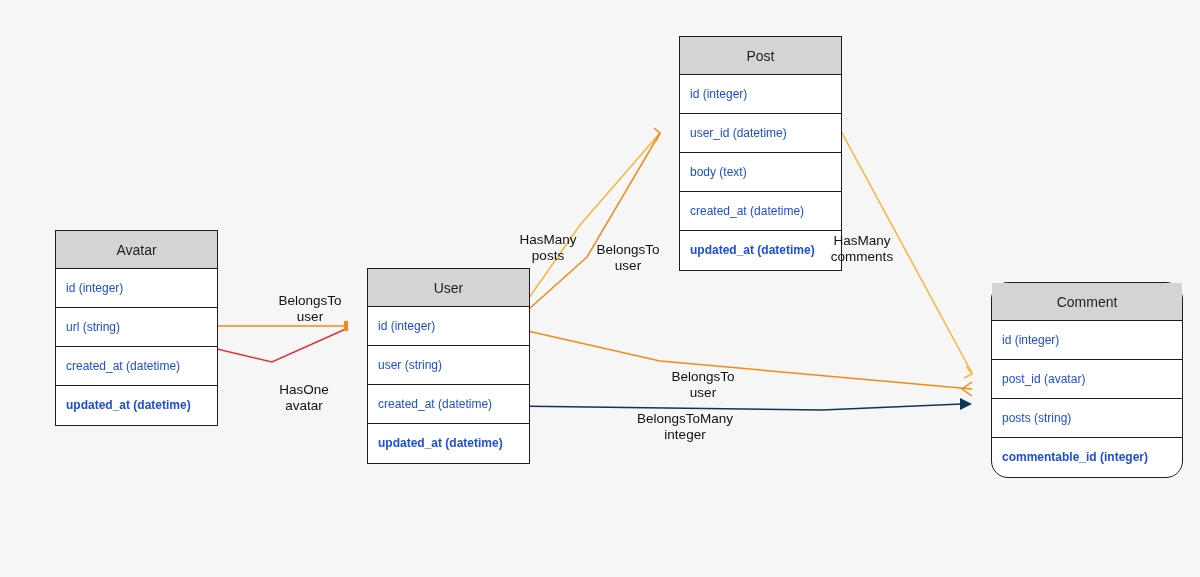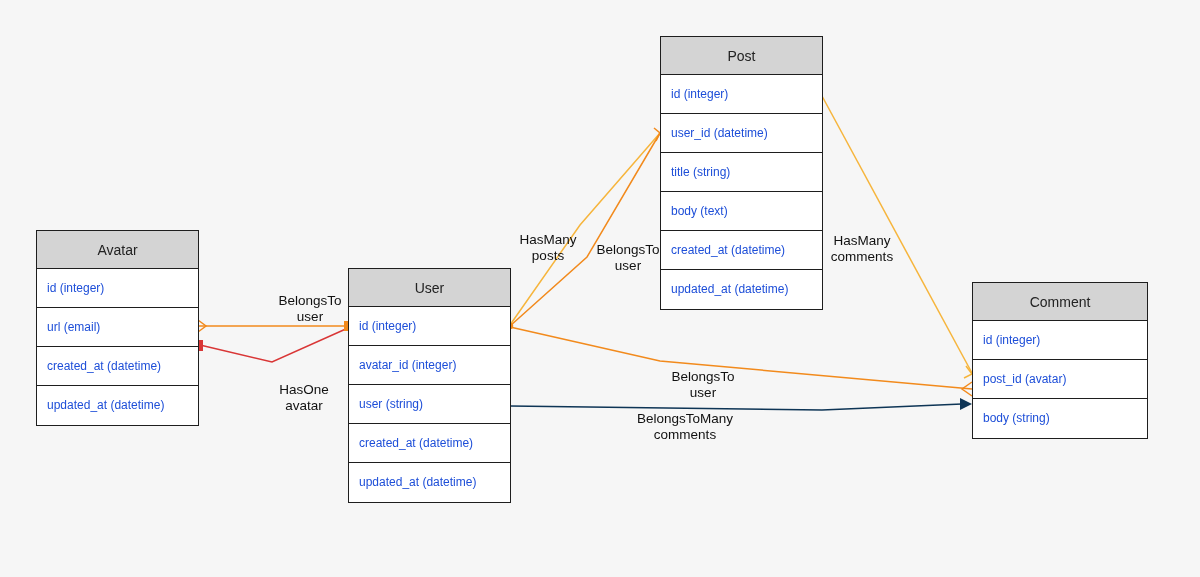--- a/index.html
+++ b/index.html
@@ -8,38 +8,39 @@
       background: #f6f6f6;
       font-family: "Liberation Sans", sans-serif;
       position: relative;
     }
     #canvas { position: absolute; left: 0; top: 0; width: 1200px; height: 577px; }
     .entity {
       position: absolute;
       background: #ffffff;
       border: 1px solid #1e1e1e;
       box-sizing: border-box;
+      margin-left: 19px;
     }
     .entity .head {
       background: #d4d4d4;
       border-bottom: 1px solid #1e1e1e;
       height: 38px; line-height: 38px;
       text-align: center;
       font-size: 14px; color: #222;
       box-sizing: border-box;
     }
     .entity .row {
       height: 39px; line-height: 38px;
       padding-left: 10px;
       font-size: 12px; color: #1d4ed8;
       border-bottom: 1px solid #1e1e1e;
       box-sizing: border-box;
       white-space: nowrap;
     }
-    .entity .row:last-child { border-bottom: none; }
+    .entity .row:last-child { border-bottom: none; font-weight: bold; }
     .lbl {
       position: absolute;
       font-size: 13.5px; color: #111;
       text-align: center; line-height: 16px;
       white-space: pre;
     }
     svg { position: absolute; left: 0; top: 0; }
   </style>
 </head>
 <body>
@@ -79,58 +80,57 @@
       <path d="M966,366 L972,374 L964,378"></path>
     </g>
     <g stroke="#f28a1c" stroke-width="1.5" fill="none">
       <path d="M972,382 L962,389 L972,396"></path>
     </g>
   </svg>
 
   <div class="entity" style="left:36px;top:230px;width:163px;">
     <div class="head">Avatar</div>
     <div class="row">id (integer)</div>
-    <div class="row">url (email)</div>
+    <div class="row">url (string)</div>
     <div class="row">created_at (datetime)</div>
     <div class="row">updated_at (datetime)</div>
   </div>
 
   <div class="entity" style="left:348px;top:268px;width:163px;">
     <div class="head">User</div>
     <div class="row">id (integer)</div>
-    <div class="row">avatar_id (integer)</div>
     <div class="row">user (string)</div>
     <div class="row">created_at (datetime)</div>
     <div class="row">updated_at (datetime)</div>
   </div>
 
   <div class="entity" style="left:660px;top:36px;width:163px;">
     <div class="head">Post</div>
     <div class="row">id (integer)</div>
     <div class="row">user_id (datetime)</div>
-    <div class="row">title (string)</div>
     <div class="row">body (text)</div>
     <div class="row">created_at (datetime)</div>
     <div class="row">updated_at (datetime)</div>
   </div>
 
-  <div class="entity" style="left:972px;top:282px;width:176px;">
+  <div class="entity" style="left:972px;top:282px;width:192px;border-radius:17px;">
     <div class="head">Comment</div>
     <div class="row">id (integer)</div>
     <div class="row">post_id (avatar)</div>
-    <div class="row">body (string)</div>
+    <div class="row">posts (string)</div>
+    <div class="row">commentable_id (integer)</div>
   </div>
 
   <div class="lbl" style="left:270px;top:293px;width:80px;">BelongsTo
 user</div>
   <div class="lbl" style="left:264px;top:382px;width:80px;">HasOne
 avatar</div>
   <div class="lbl" style="left:508px;top:232px;width:80px;">HasMany
 posts</div>
   <div class="lbl" style="left:588px;top:242px;width:80px;">BelongsTo
 user</div>
   <div class="lbl" style="left:820px;top:233px;width:84px;">HasMany
 comments</div>
   <div class="lbl" style="left:663px;top:369px;width:80px;">BelongsTo
 user</div>
   <div class="lbl" style="left:625px;top:411px;width:120px;">BelongsToMany
-comments</div>
+integer</div>
 </div>
 
 </body></html>

